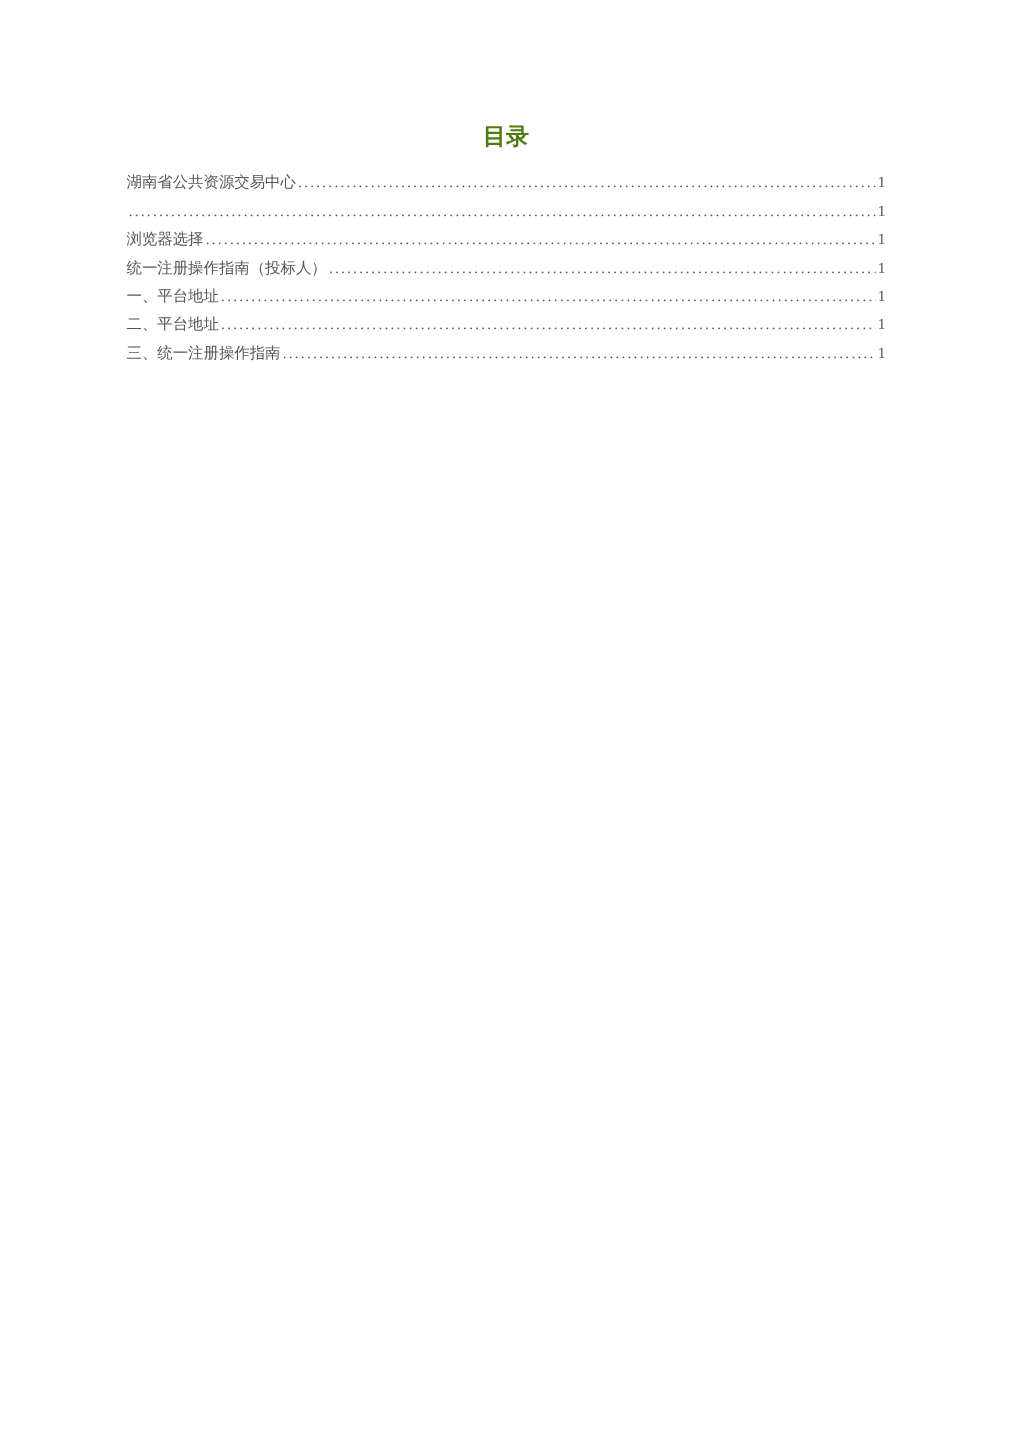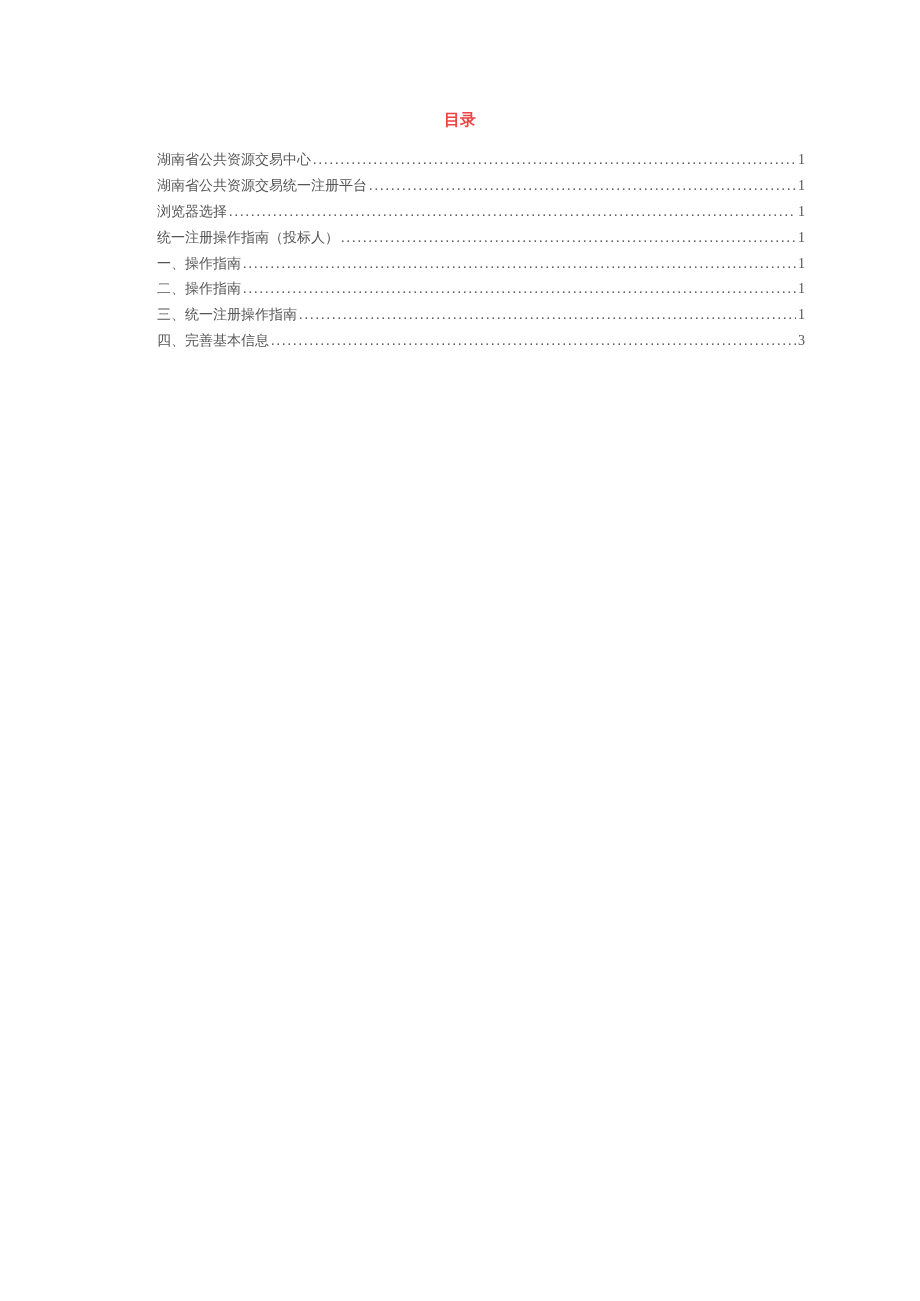--- a/index.html
+++ b/index.html
@@ -9,38 +9,37 @@
     }
     body {
       width: 920px;
       height: 1301px;
       background: #ffffff;
       font-family: "SimSun", "宋体", serif;
       padding: 110px 115px 0 115px;
     }
     .toc-title {
       text-align: center;
-      font-size: 16px;
+      font-size: 21px;
       font-weight: bold;
-      color: #ef4444;
+      color: #4d7c0f;
       margin-bottom: 16px;
       font-family: "SimSun", "宋体", serif;
     }
     .toc-list {
       list-style: none;
     }
     .toc-item {
       display: flex;
       align-items: baseline;
       font-size: 14px;
       color: #555555;
       line-height: 1.85;
       white-space: nowrap;
       font-family: "SimSun", "宋体", serif;
-      margin-left: 42px;
     }
     .toc-text {
       flex-shrink: 0;
     }
     .toc-dots {
       flex: 1;
       overflow: hidden;
       letter-spacing: 2px;
       color: #555555;
       margin: 0 2px;
@@ -58,47 +57,41 @@
 
 <h1 class="toc-title">目录</h1>
 
 <ul class="toc-list">
   <li class="toc-item">
     <span class="toc-text">湖南省公共资源交易中心</span>
     <span class="toc-dots"></span>
     <span class="toc-page">1</span>
   </li>
   <li class="toc-item">
-    <span class="toc-text">湖南省公共资源交易统一注册平台</span>
     <span class="toc-dots"></span>
     <span class="toc-page">1</span>
   </li>
   <li class="toc-item">
     <span class="toc-text">浏览器选择</span>
     <span class="toc-dots"></span>
     <span class="toc-page">1</span>
   </li>
   <li class="toc-item">
     <span class="toc-text">统一注册操作指南（投标人）</span>
     <span class="toc-dots"></span>
     <span class="toc-page">1</span>
   </li>
   <li class="toc-item">
-    <span class="toc-text">一、操作指南</span>
+    <span class="toc-text">一、平台地址</span>
     <span class="toc-dots"></span>
     <span class="toc-page">1</span>
   </li>
   <li class="toc-item">
-    <span class="toc-text">二、操作指南</span>
+    <span class="toc-text">二、平台地址</span>
     <span class="toc-dots"></span>
     <span class="toc-page">1</span>
   </li>
   <li class="toc-item">
     <span class="toc-text">三、统一注册操作指南</span>
     <span class="toc-dots"></span>
     <span class="toc-page">1</span>
   </li>
-  <li class="toc-item">
-    <span class="toc-text">四、完善基本信息</span>
-    <span class="toc-dots"></span>
-    <span class="toc-page">3</span>
-  </li>
 </ul>
 
 </body></html>

